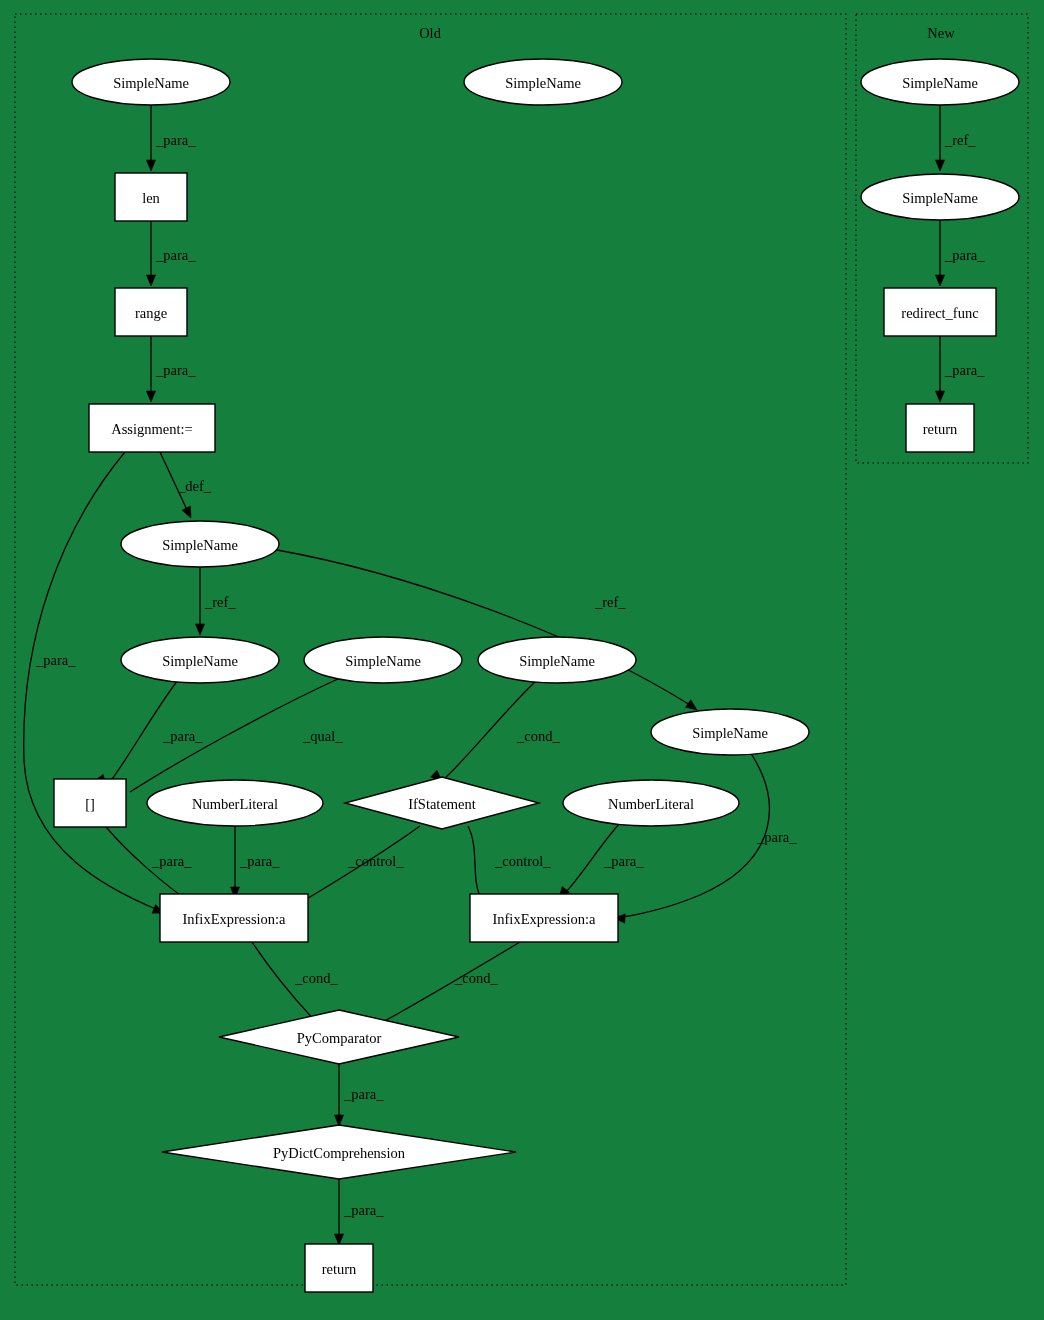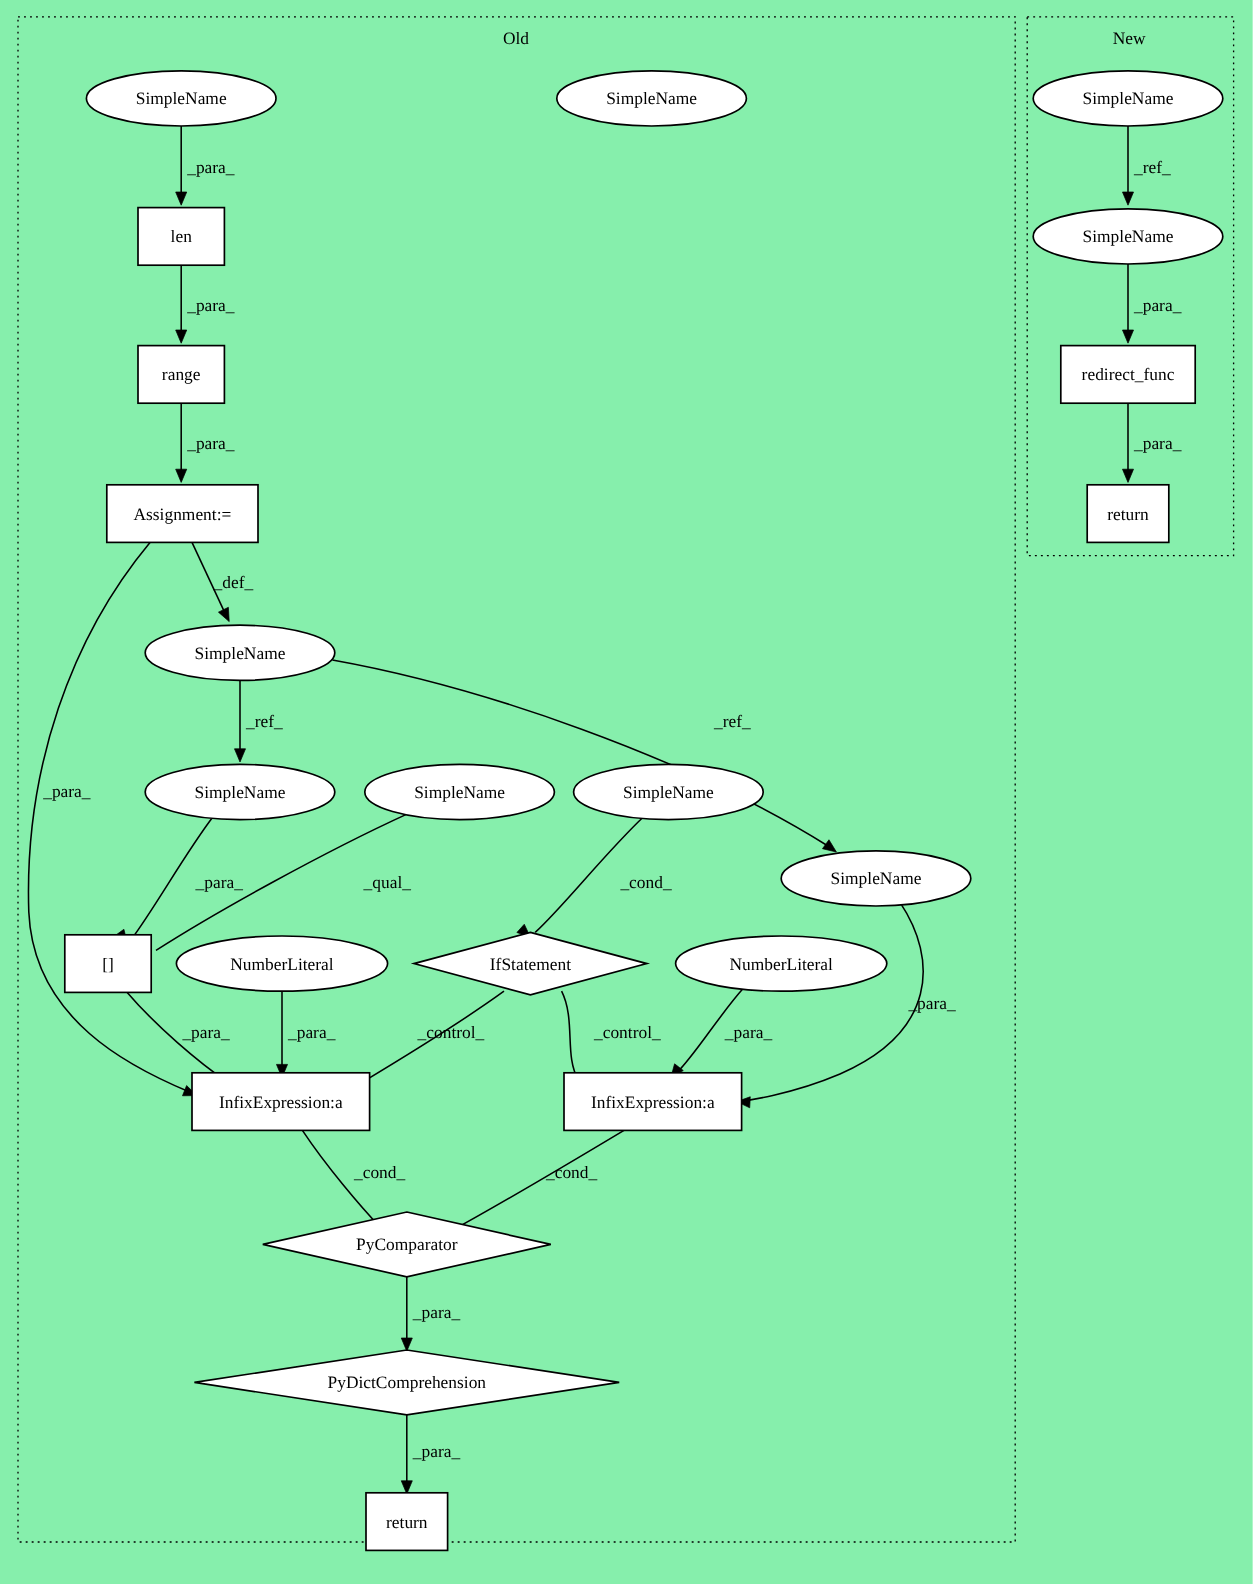--- a/index.html
+++ b/index.html
@@ -4,21 +4,21 @@
 <style>
   html, body {
     margin: 0;
     padding: 0;
     background: #ffffff;
   }
   #canvas {
     position: relative;
     width: 1044px;
     height: 1320px;
-    background: #86efac;
+    background: #15803d;
     font-family: "Liberation Serif", "DejaVu Serif", serif;
     overflow: hidden;
   }
   #graph-svg {
     position: absolute;
     left: 0;
     top: 0;
     width: 1044px;
     height: 1320px;
   }

